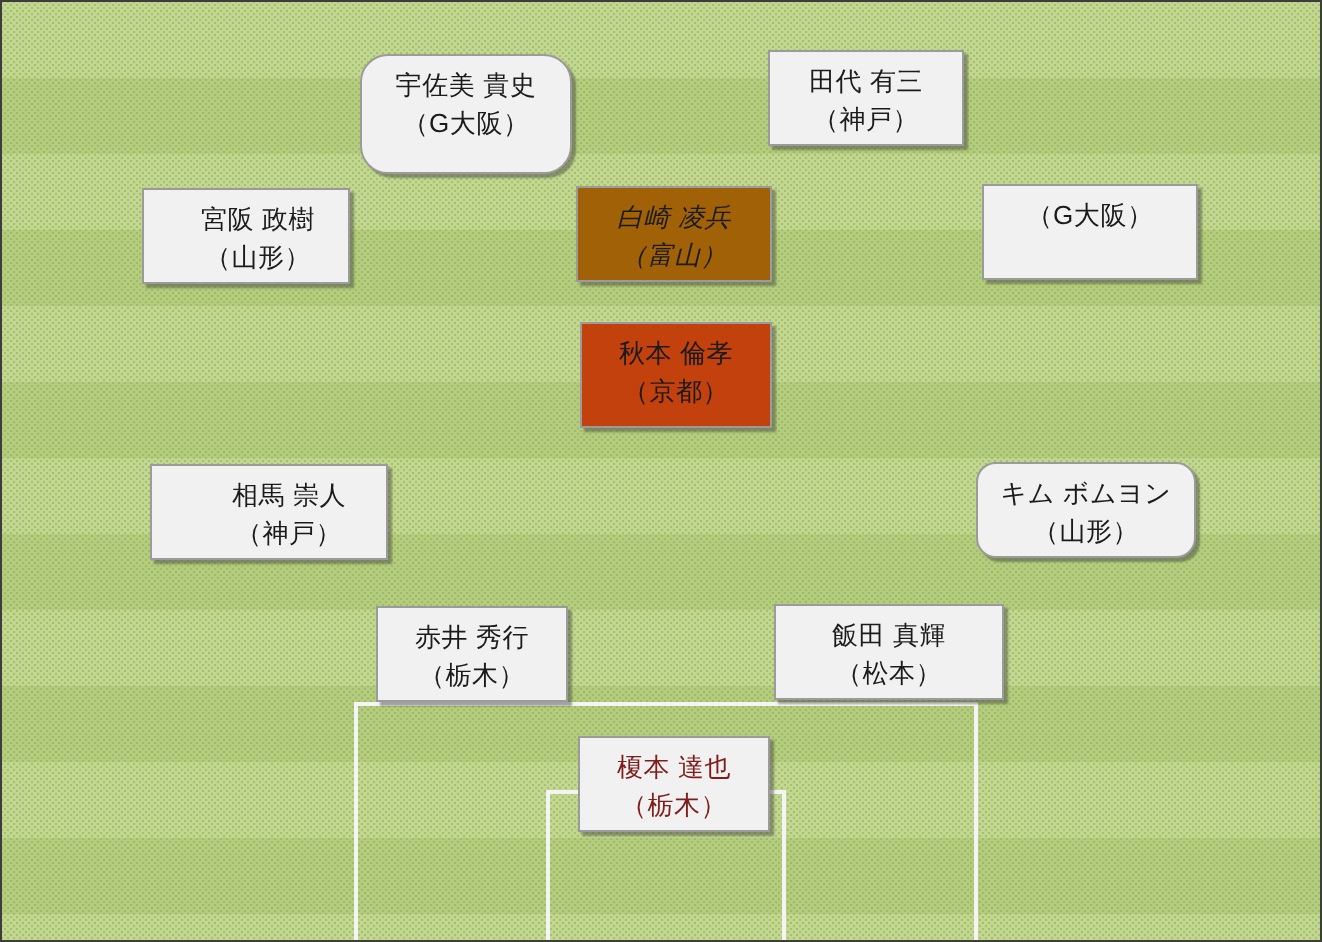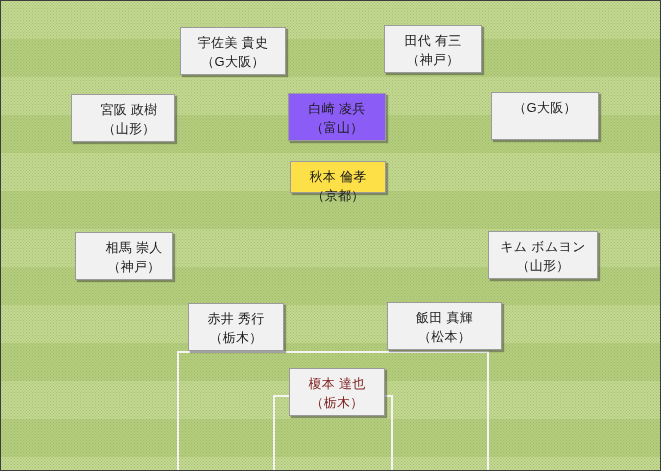--- a/index.html
+++ b/index.html
@@ -78,48 +78,48 @@
   <div id="dither"></div>
   <div id="markings-layer">
       <div class="line hline" style="left: 176px; top: 350px; width: 312px; background: rgb(244, 244, 244);"></div>
       <div class="line vline" style="left: 176px; top: 350px; height: 121px; background: rgb(244, 244, 244);"></div>
       <div class="line vline" style="left: 486px; top: 350px; height: 121px; background: rgb(244, 244, 244);"></div>
       <div class="line hline" style="left: 272px; top: 394px; width: 120px; background: rgb(244, 244, 244);"></div>
       <div class="line vline" style="left: 272px; top: 394px; height: 77px; background: rgb(244, 244, 244);"></div>
       <div class="line vline" style="left: 390px; top: 394px; height: 77px; background: rgb(244, 244, 244);"></div>
     </div>
   <div id="players-layer">
-      <div class="player" style="left: 179px; top: 26px; width: 106px; height: 48px; background: rgb(241, 241, 241); border-color: rgb(155, 155, 155); color: rgb(27, 27, 27);">
+      <div class="player" style="left: 179px; top: 26px; width: 106px; height: 60px; background: rgb(241, 241, 241); border-color: rgb(155, 155, 155); color: rgb(27, 27, 27); border-radius: 14px;">
         <span class="pname">宇佐美 貴史</span>
         <span class="pclub">（G大阪）</span>
       </div>
       <div class="player" style="left: 383px; top: 24px; width: 98px; height: 48px; background: rgb(241, 241, 241); border-color: rgb(155, 155, 155); color: rgb(27, 27, 27);">
         <span class="pname">田代 有三</span>
         <span class="pclub">（神戸）</span>
       </div>
       <div class="player" style="left: 70px; top: 93px; width: 104px; height: 48px; background: rgb(241, 241, 241); border-color: rgb(155, 155, 155); color: rgb(27, 27, 27); padding-left: 12px;">
         <span class="pname">宮阪 政樹</span>
         <span class="pclub">（山形）</span>
       </div>
-      <div class="player" style="left: 287px; top: 92px; width: 98px; height: 48px; background: #8b5cf6; border-color: rgb(155, 155, 155); color: rgb(27, 27, 27);">
+      <div class="player" style="left: 287px; top: 92px; width: 98px; height: 48px; background: #a16207; border-color: rgb(155, 155, 155); color: rgb(27, 27, 27); font-style: italic;">
         <span class="pname">白崎 凌兵</span>
         <span class="pclub">（富山）</span>
       </div>
       <div class="player" style="left: 490px; top: 91px; width: 108px; height: 48px; background: rgb(241, 241, 241); border-color: rgb(155, 155, 155); color: rgb(27, 27, 27);">
         <span class="pclub">（G大阪）</span>
       </div>
-      <div class="player" style="left: 289px; top: 160px; width: 96px; height: 32px; background: #fde047; border-color: rgb(155, 155, 155); color: rgb(27, 27, 27);">
+      <div class="player" style="left: 289px; top: 160px; width: 96px; height: 53px; background: #c2410c; border-color: rgb(155, 155, 155); color: rgb(27, 27, 27);">
         <span class="pname">秋本 倫孝</span>
         <span class="pclub">（京都）</span>
       </div>
-      <div class="player" style="left: 74px; top: 231px; width: 98px; height: 48px; background: rgb(241, 241, 241); border-color: rgb(155, 155, 155); color: rgb(27, 27, 27); padding-left: 20px;">
+      <div class="player" style="left: 74px; top: 231px; width: 119px; height: 48px; background: rgb(241, 241, 241); border-color: rgb(155, 155, 155); color: rgb(27, 27, 27); padding-left: 20px;">
         <span class="pname">相馬 崇人</span>
         <span class="pclub">（神戸）</span>
       </div>
-      <div class="player" style="left: 487px; top: 230px; width: 110px; height: 48px; background: rgb(241, 241, 241); border-color: rgb(155, 155, 155); color: rgb(27, 27, 27);">
+      <div class="player" style="left: 487px; top: 230px; width: 110px; height: 48px; background: rgb(241, 241, 241); border-color: rgb(155, 155, 155); color: rgb(27, 27, 27); border-radius: 10px;">
         <span class="pname">キム ボムヨン</span>
         <span class="pclub">（山形）</span>
       </div>
       <div class="player" style="left: 187px; top: 302px; width: 96px; height: 48px; background: rgb(241, 241, 241); border-color: rgb(155, 155, 155); color: rgb(27, 27, 27);">
         <span class="pname">赤井 秀行</span>
         <span class="pclub">（栃木）</span>
       </div>
       <div class="player" style="left: 386px; top: 301px; width: 115px; height: 48px; background: rgb(241, 241, 241); border-color: rgb(155, 155, 155); color: rgb(27, 27, 27);">
         <span class="pname">飯田 真輝</span>
         <span class="pclub">（松本）</span>

